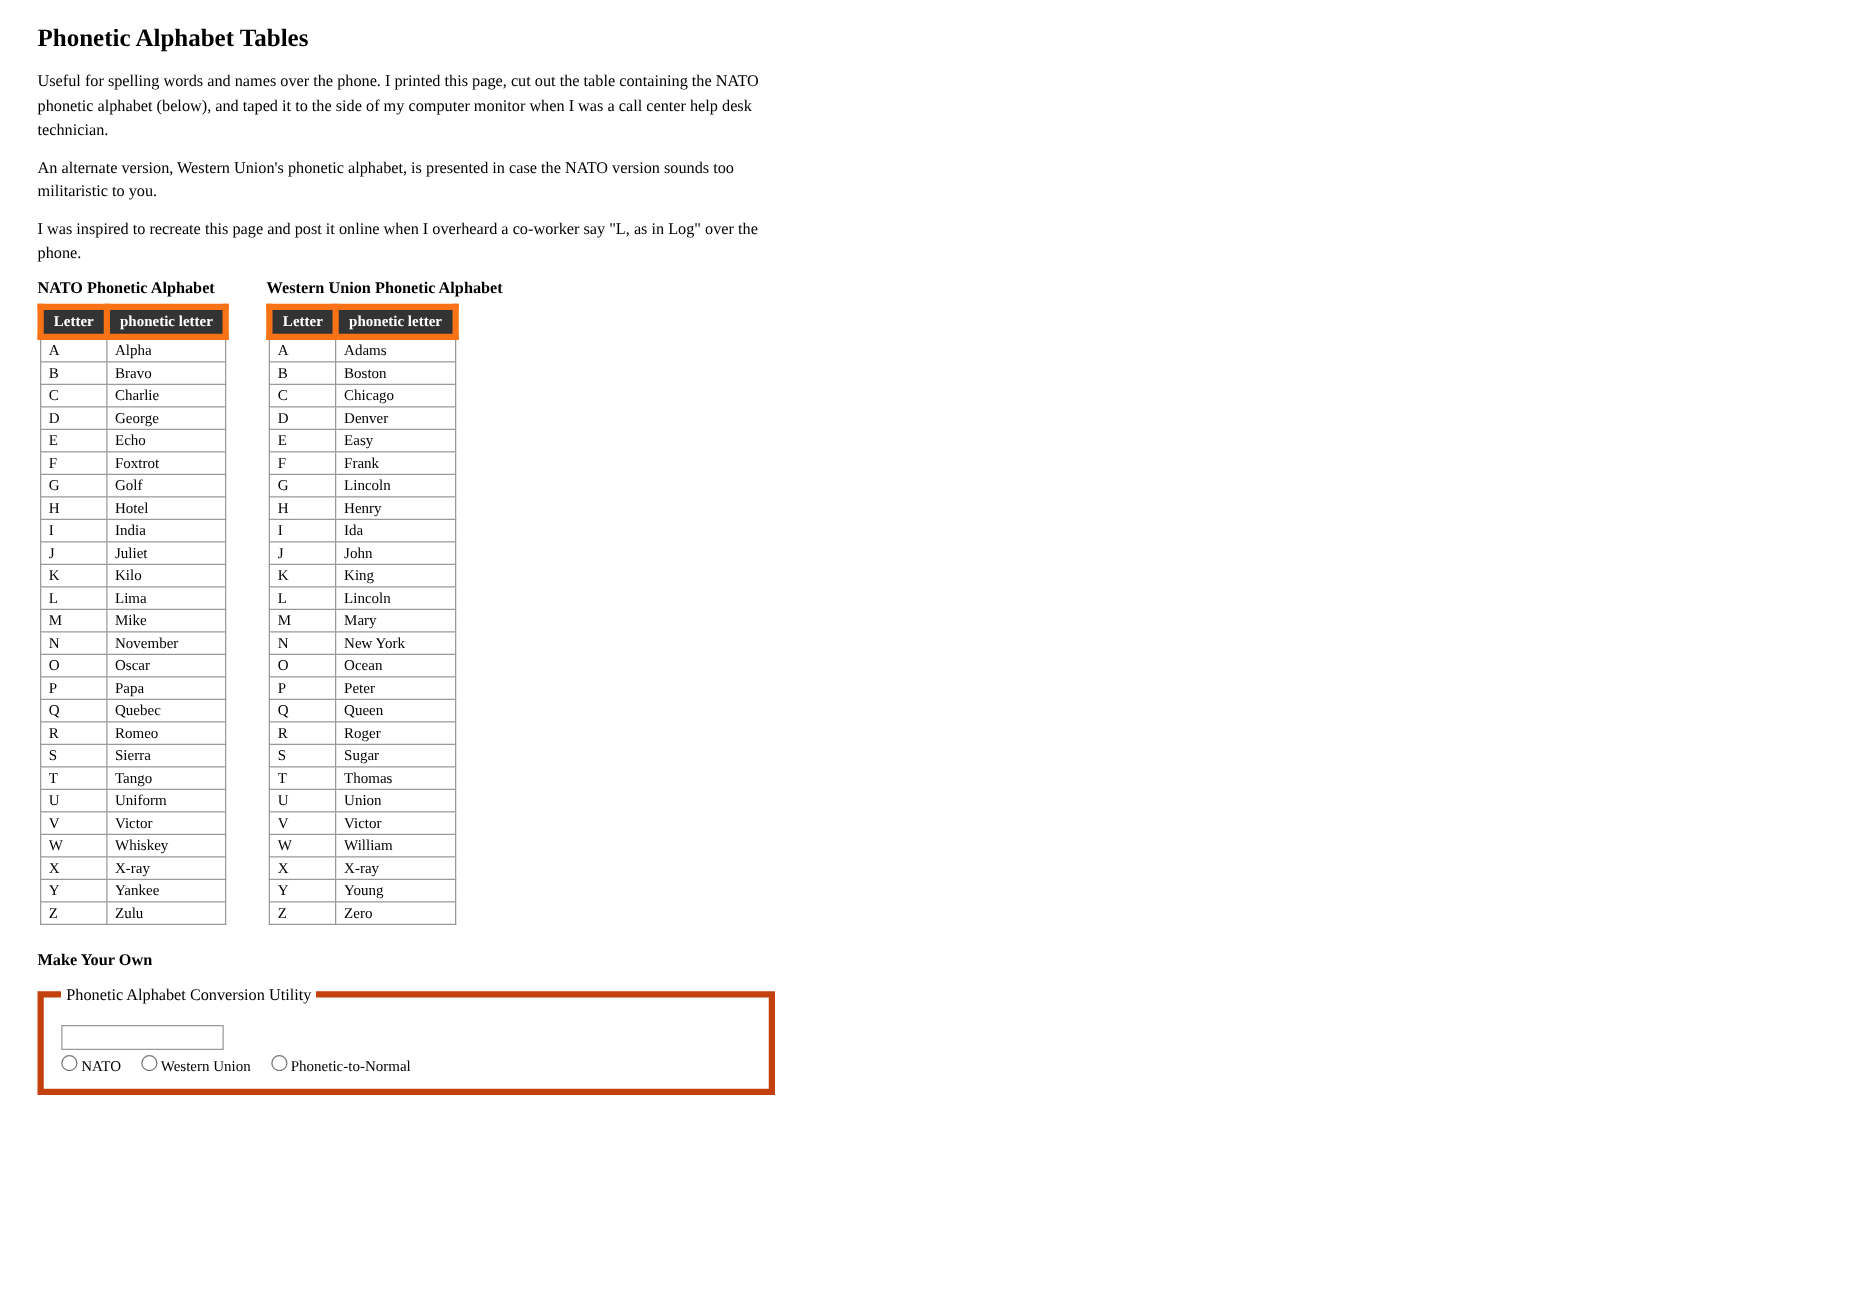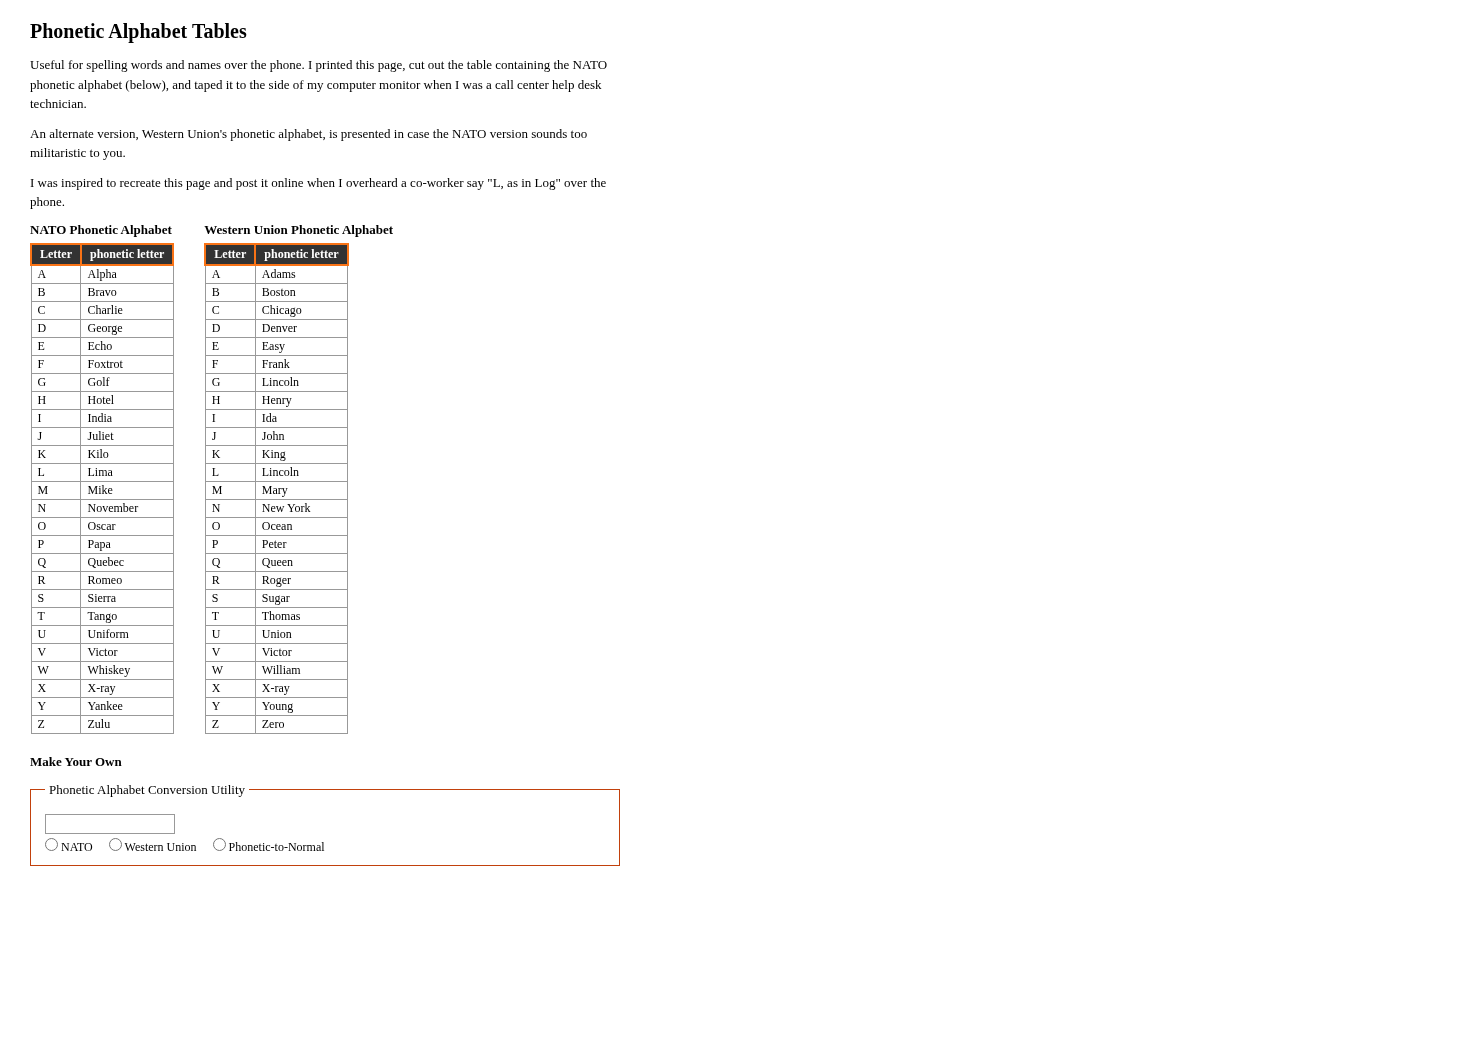--- a/index.html
+++ b/index.html
@@ -32,21 +32,21 @@
       font-weight: bold;
       margin-bottom: 5px;
     }
     table {
       border-collapse: collapse;
       font-size: 12px;
     }
     table th {
       background: #333;
       color: #fff;
-      border: 2px solid #f97316;
+      border: 5px solid #f97316;
       padding: 2px 8px;
       font-weight: bold;
       text-align: left;
     }
     table td {
       border: 1px solid #999;
       padding: 1px 6px;
     }
     .make-your-own {
       margin-top: 10px;
@@ -54,21 +54,21 @@
     .make-your-own h2 {
       font-size: 13px;
       font-weight: bold;
       margin-bottom: 6px;
     }
     .make-your-own p {
       margin-bottom: 10px;
     }
     a { color: #00c; }
     .conversion-utility {
-      border: 1px solid #c2410c;
+      border: 5px solid #c2410c;
       padding: 10px 14px;
       margin-top: 12px;
       width: 590px;
     }
     .conversion-utility legend {
       font-size: 13px;
       padding: 0 4px;
     }
     .radio-row {
       display: flex;

